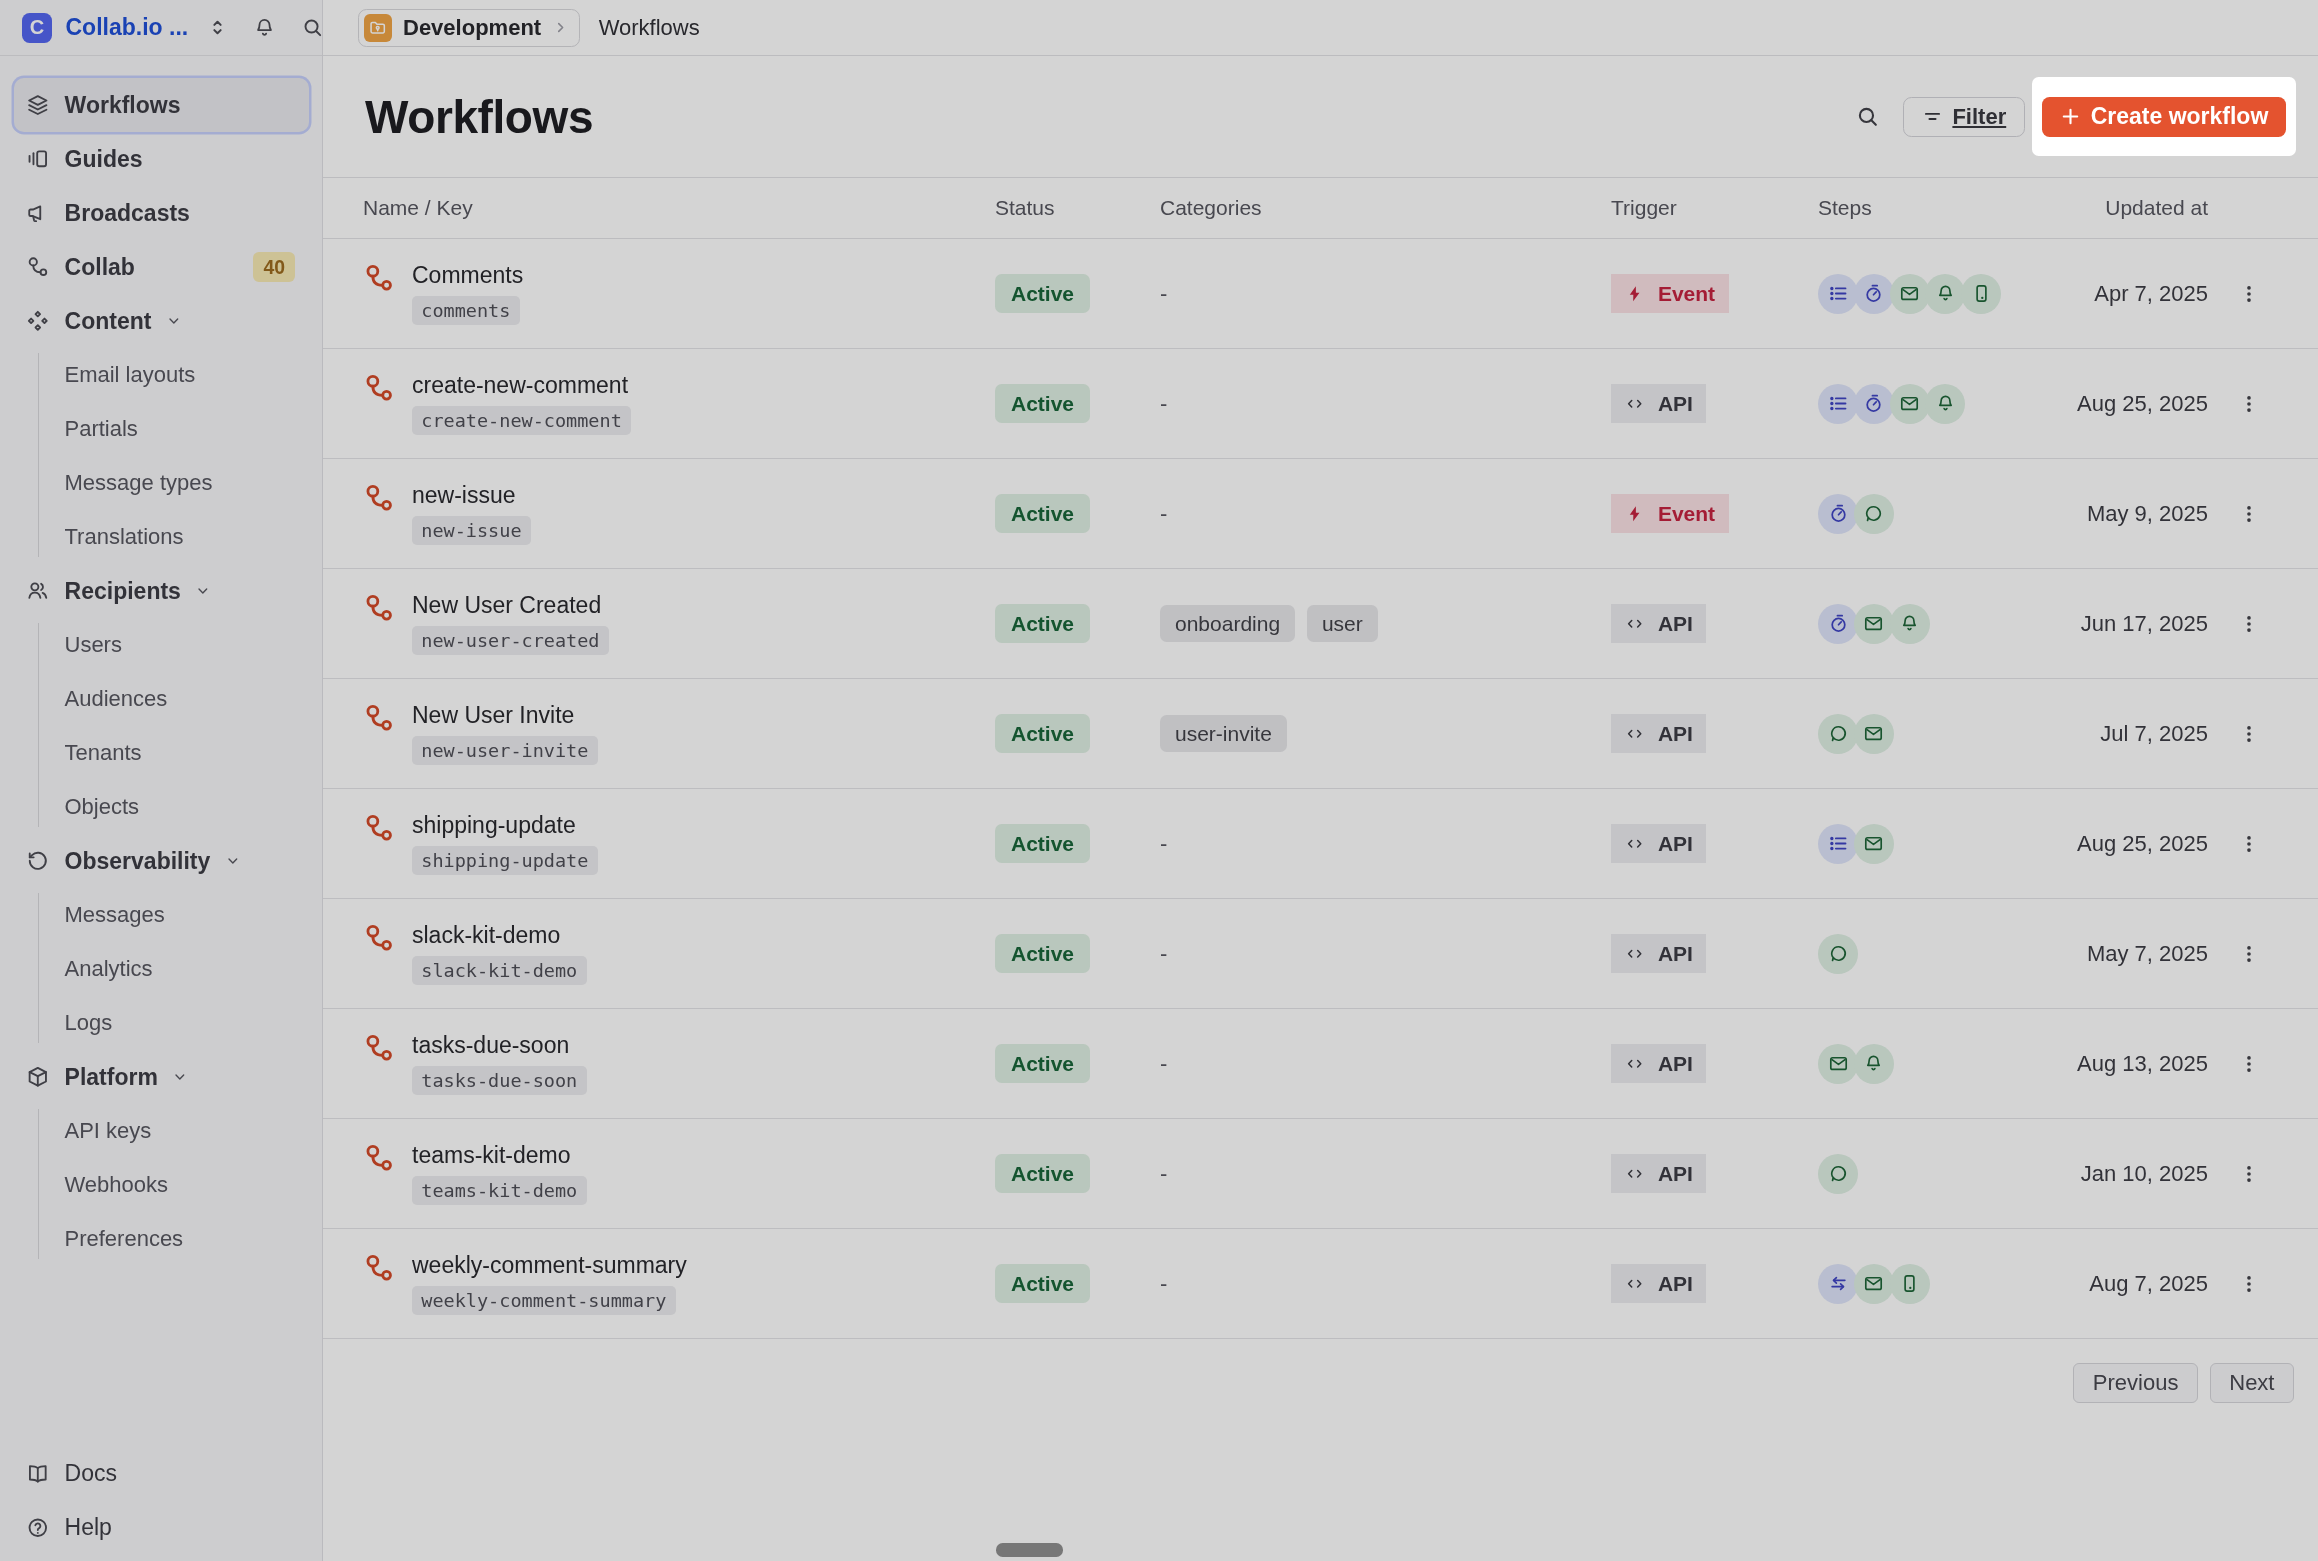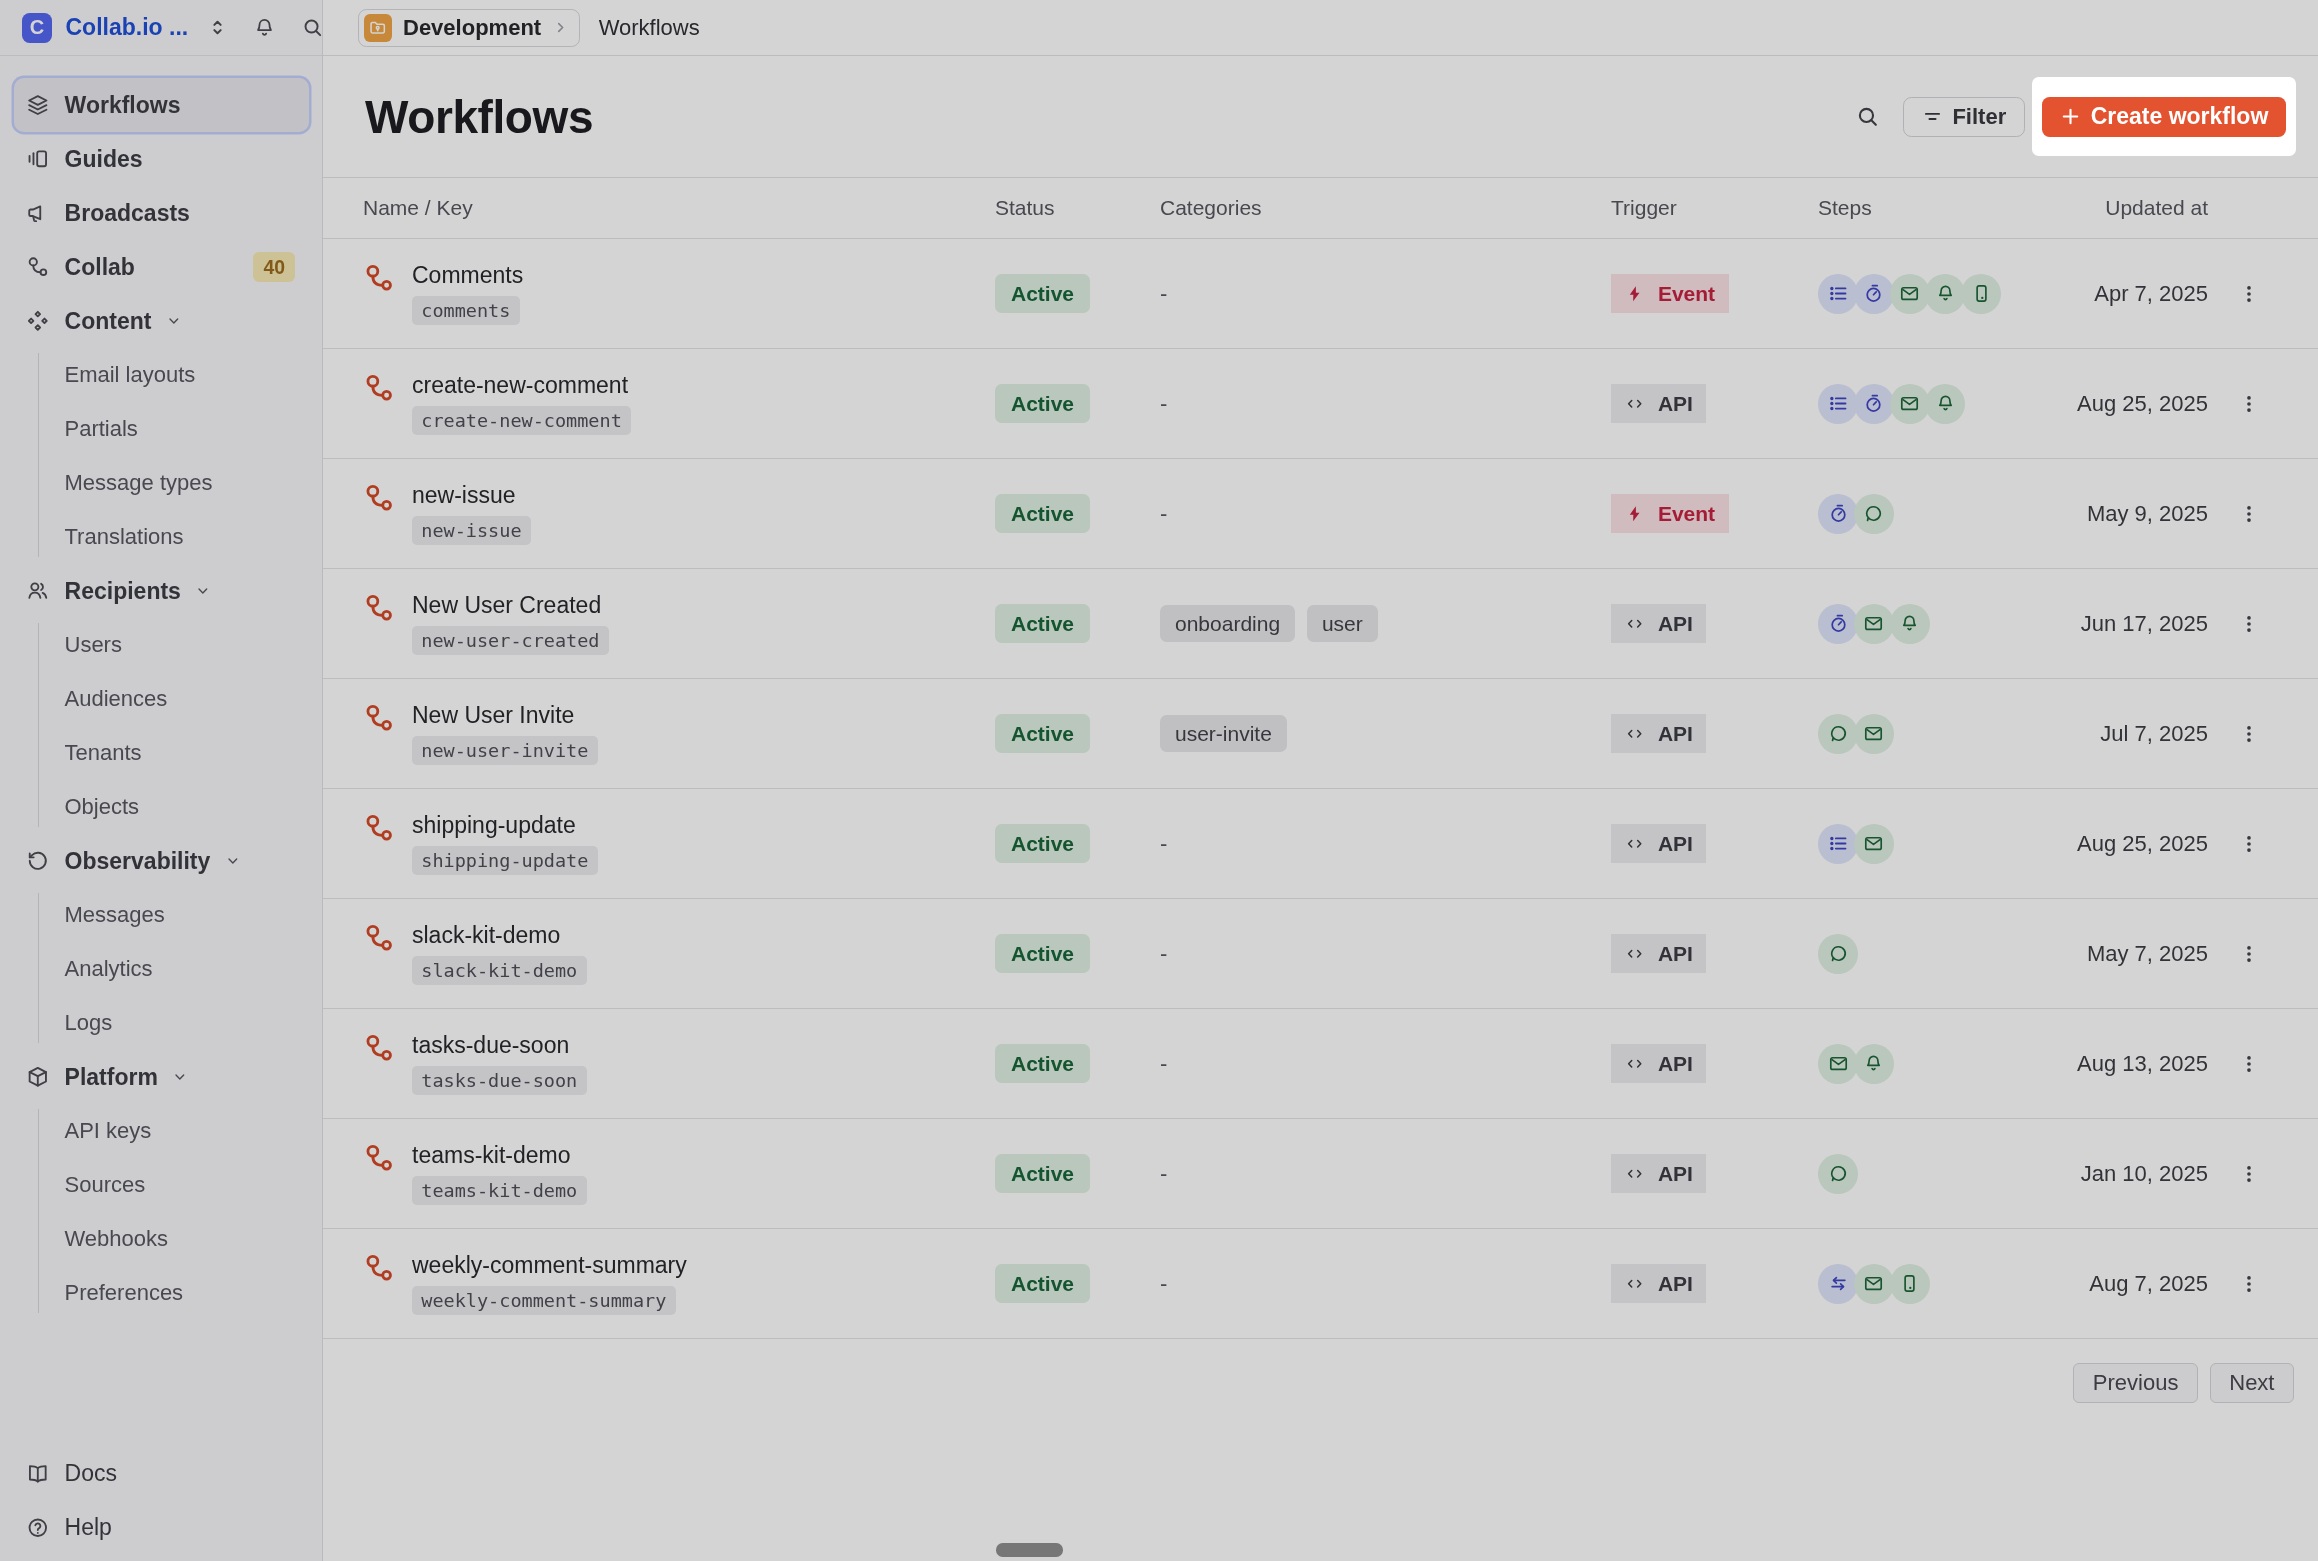--- a/index.html
+++ b/index.html
@@ -78,21 +78,21 @@
     height:121px; flex:none; display:flex; align-items:center;
     padding:0 23px 0 42px;
   }
   .page-title { font-size:46px; font-weight:700; color:#1B1B20; letter-spacing:-0.4px; }
   .tr-right { margin-left:auto; display:flex; align-items:center; }
   .icon-btn { color:#3F3F46; display:flex; cursor:pointer; background:none; border:none; }
   .icon-btn svg { width:25px; height:25px; }
   .filter-btn {
     display:flex; align-items:center; gap:9.3px; height:40px; margin-left:23.6px;
     border:1.3px solid #D4D4DA; border-radius:8.4px; background:#fff; padding:0 17.7px;
-    font-family:inherit; font-size:22px; font-weight:600; color:#36363D; cursor:pointer;
+    font-family:inherit; font-size:22px; font-weight:600; color:#36363D; cursor:pointer;text-decoration:underline;
   }
   .filter-btn svg { width:21px; height:21px; }
   .spotlight {
     position:relative; z-index:60; margin-left:6.7px; background:#ffffff;
     border-radius:6.7px; padding:19.4px 10px;
   }
   .create-btn {
     display:flex; align-items:center; gap:8.4px; height:40px; padding:0 17.7px;
     background:var(--accent,#E4532F); border:none; border-radius:7.6px;
     font-family:inherit; color:#fff; font-size:23px; font-weight:600; cursor:pointer; white-space:nowrap;
@@ -336,23 +336,20 @@
             <svg viewBox="0 0 24 24" fill="none" stroke="currentColor" stroke-width="1.9" stroke-linecap="round" stroke-linejoin="round">
               <path d="M6.8 9.6 12 14.8l5.2-5.2"></path>
             </svg>
           </span>
         </div>
         <div class="sub-list">
           <div class="sub-item">
             <span class="nlabel">API keys</span>
           </div>
           <div class="sub-item">
-            <span class="nlabel">Sources</span>
-          </div>
-          <div class="sub-item">
             <span class="nlabel">Webhooks</span>
           </div>
           <div class="sub-item">
             <span class="nlabel">Preferences</span>
           </div>
         </div>
       </nav>
     <div class="sb-footer" id="sidebar-footer">
         <div class="nav-item">
           <span class="nicon">

